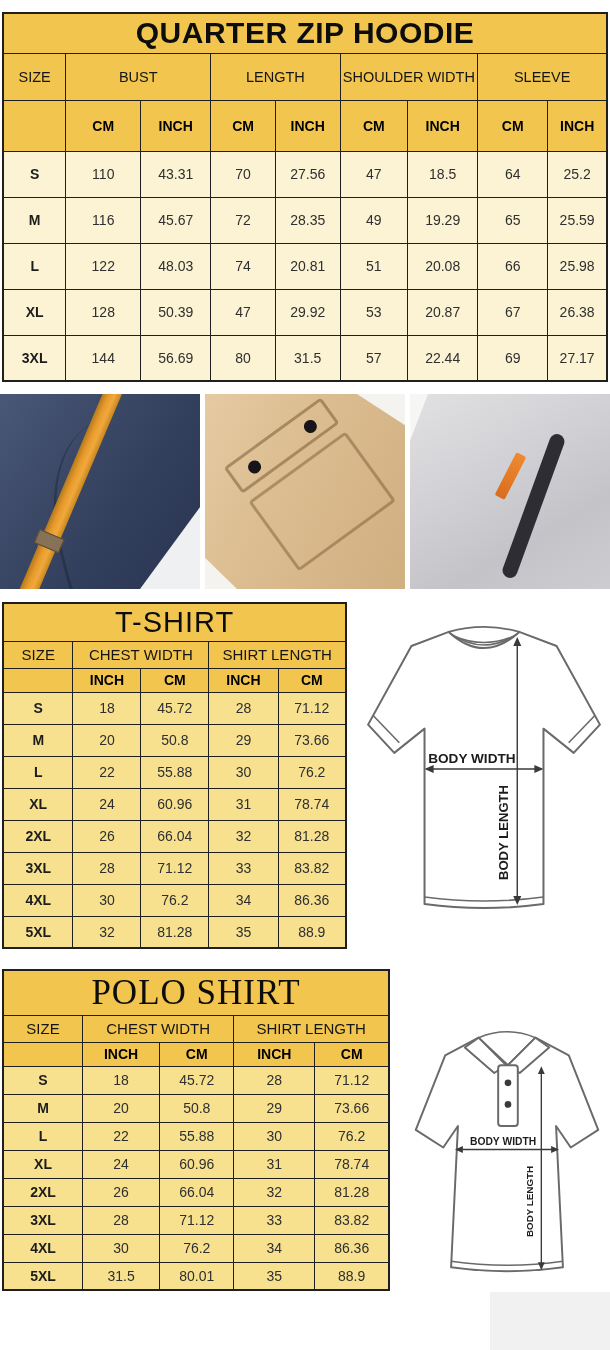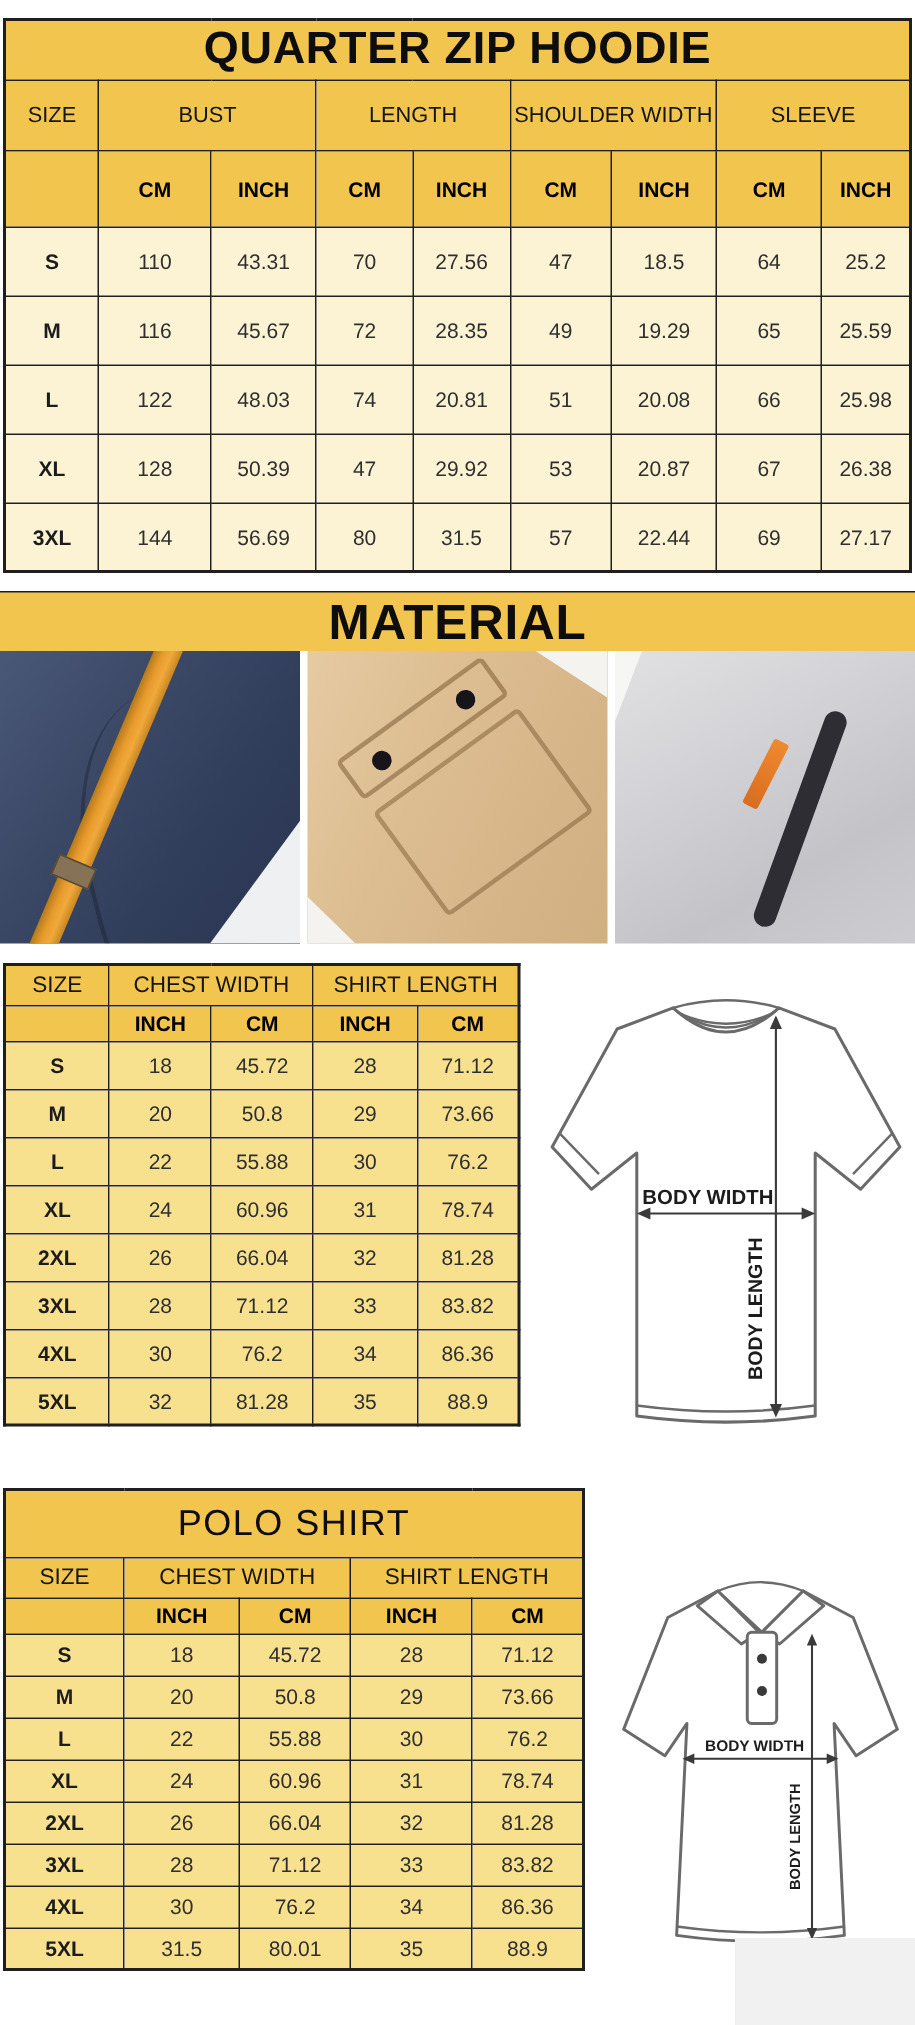--- a/index.html
+++ b/index.html
@@ -64,21 +64,21 @@
 
   
   .section { display:flex; align-items:flex-start; }
   .section.tshirt { margin-top:13px; }
   .section.polo   { margin-top:20px; }
 
   .small-table { margin-left:2px; border:2px solid #1f1f1f; }
   .ts-table   { width:345px; }
   .polo-table { width:388px; }
   .ts-table .title-cell   { height:38px; font-weight:normal; font-size:29px; letter-spacing:1px; }
-  .polo-table .title-cell { height:45px; font-weight:normal; font-size:24px; letter-spacing:1px; }
+  .polo-table .title-cell { height:45px; font-weight:normal; font-size:35px; letter-spacing:1px;font-family:Liberation Serif, serif; }
   .small-table .group-cell { height:27px; font-size:15px; }
   .small-table .unit-cell  { height:24px; font-size:14px; }
   .small-table tbody td { background:#f7e08e; font-size:14px; }
   .ts-table tbody td   { height:32px; }
   .polo-table tbody td { height:28px; }
 
   .diagram-box { flex:1; display:flex; justify-content:flex-end; }
   .diagram-box svg { display:block; }
   .tshirt .diagram-box svg { margin-top:10px; }
   .polo   .diagram-box svg { margin-top:50px; }
@@ -183,21 +183,20 @@
           <td>80</td>
           <td>31.5</td>
           <td>57</td>
           <td>22.44</td>
           <td>69</td>
           <td>27.17</td>
         </tr>
       </tbody>
   </table>
 
-  <div class="material-band">MATERIAL</div>
 
   <div class="photos">
     <div class="photo navy">
       <div class="navy-seam"></div>
       <div class="navy-strap">
         <div class="navy-buckle"></div>
       </div>
     </div>
     <div class="photo tan">
       <div class="tan-pocket">
@@ -218,20 +217,23 @@
     <table class="small-table ts-table">
       <colgroup>
         <col style="width:20.4%">
           <col style="width:19.8%">
           <col style="width:19.8%">
         <col style="width:20.2%">
           <col style="width:19.8%">
       </colgroup>
       <thead>
         <tr>
+          <td colspan="5" class="title-cell">T-SHIRT</td>
+        </tr>
+        <tr>
           <td class="group-cell">SIZE</td>
           <td class="group-cell" colspan="2">CHEST WIDTH</td>
           <td class="group-cell" colspan="2">SHIRT LENGTH</td>
         </tr>
         <tr>
           <td class="unit-cell"></td>
           <td class="unit-cell">INCH</td>
           <td class="unit-cell">CM</td>
           <td class="unit-cell">INCH</td>
           <td class="unit-cell">CM</td>

